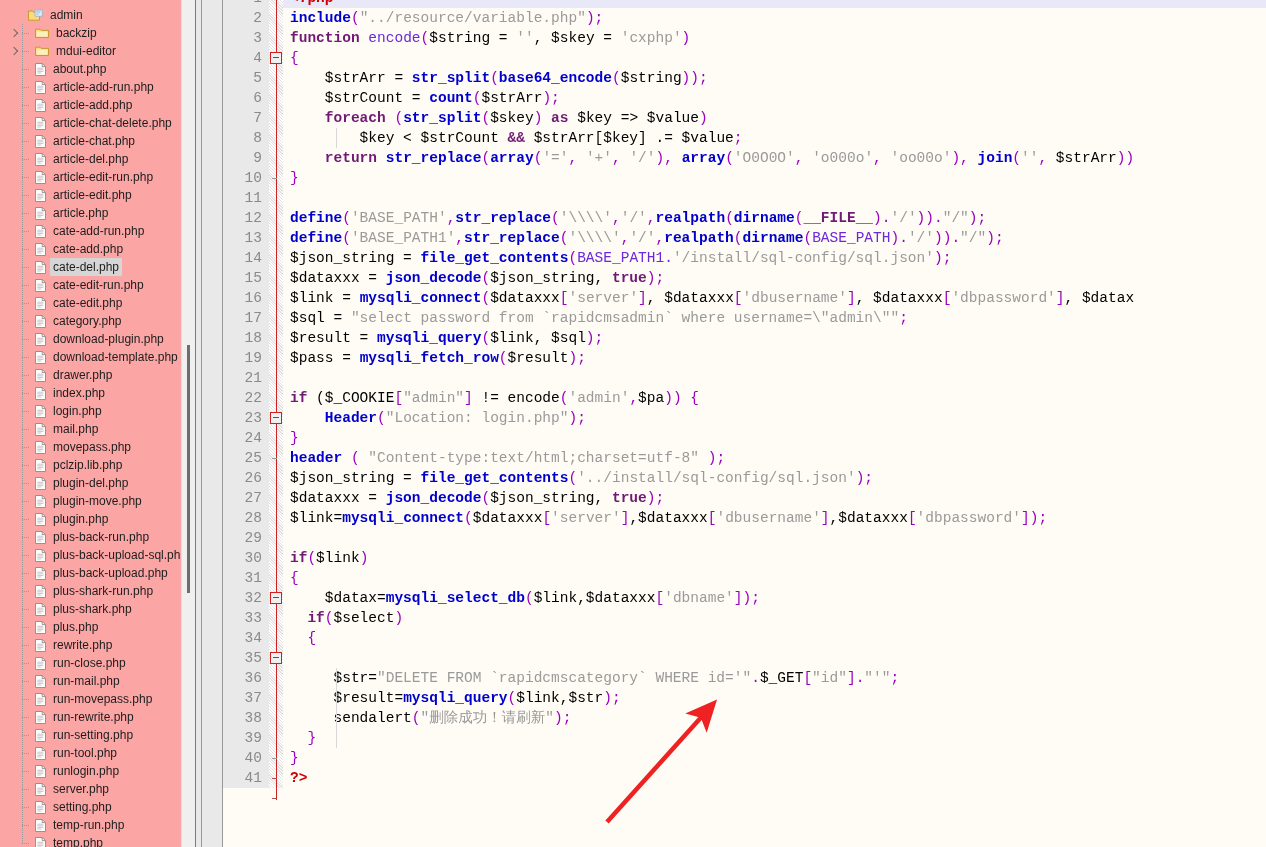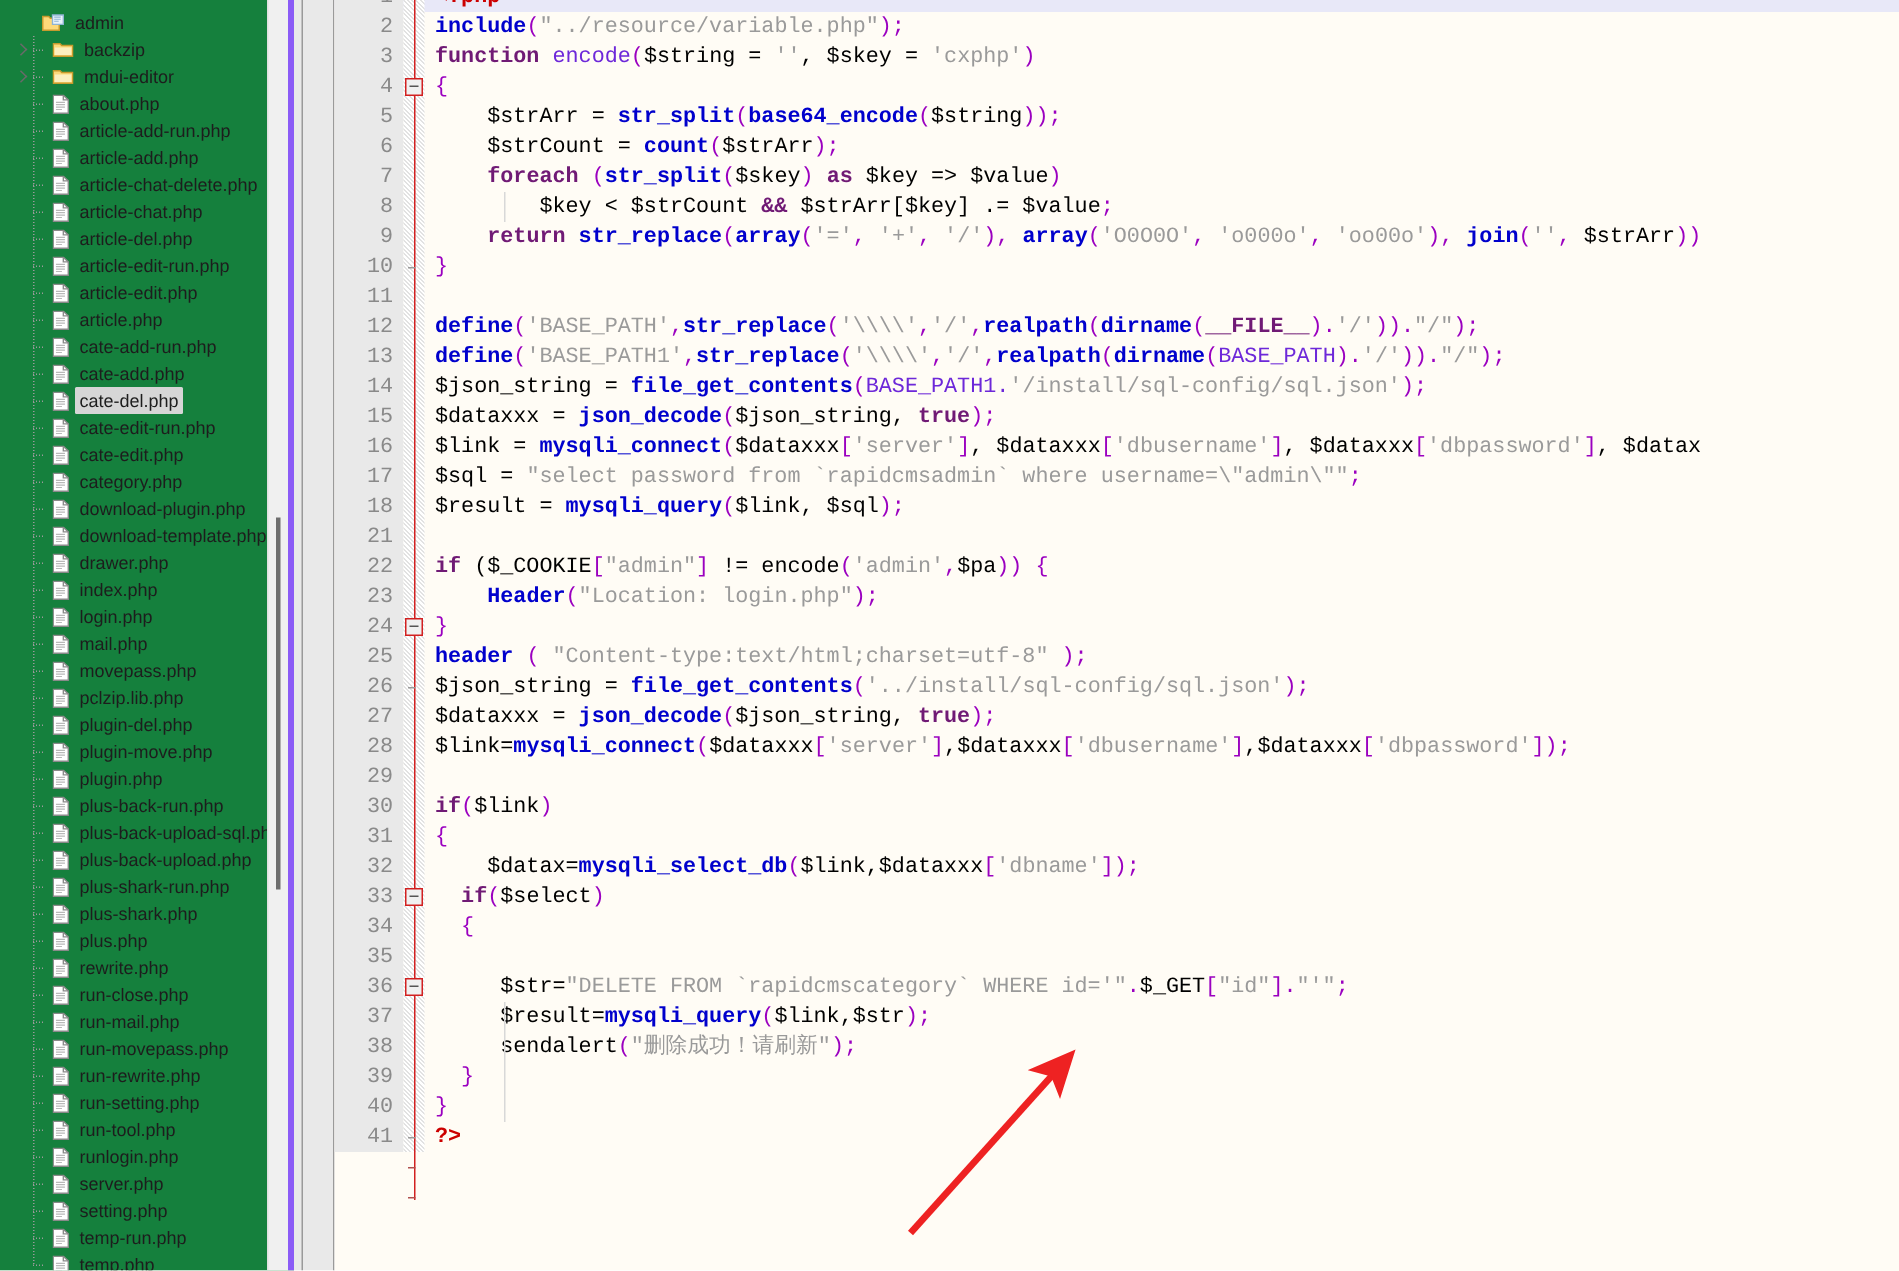--- a/index.html
+++ b/index.html
@@ -9,22 +9,22 @@
     overflow: hidden;
     background: #ffffff;
     font-family: "Liberation Sans", sans-serif;
   }
   #app { position: relative; width: 1266px; height: 847px; display: flex; overflow: hidden; }
 
   
   #sidebar {
     position: relative;
     width: 196px; height: 847px;
-    background: #15803d;
-    border-right: 4px solid #8b5cf6;
+    background: #fca5a5;
+    border-right: 1px solid #8b5cf6;
     overflow: hidden;
     flex: 0 0 196px;
   }
   #tree {
     position: absolute;
     top: 6px; left: 0; right: 0;
     padding: 0;
   }
   .node {
     position: relative;
@@ -754,20 +754,21 @@
         <div class="row"><span class="gutter-num">9</span><span class="gutter-fold"></span><span class="code"><span class="var">    </span><span class="kw">return</span><span class="var"> </span><span class="fn">str_replace</span><span class="pn">(</span><span class="fn">array</span><span class="pn">(</span><span class="str">'='</span><span class="pn">, </span><span class="str">'+'</span><span class="pn">, </span><span class="str">'/'</span><span class="pn">), </span><span class="fn">array</span><span class="pn">(</span><span class="str">'O0O0O'</span><span class="pn">, </span><span class="str">'o000o'</span><span class="pn">, </span><span class="str">'oo00o'</span><span class="pn">), </span><span class="fn">join</span><span class="pn">(</span><span class="str">''</span><span class="pn">, </span><span class="var">$strArr</span><span class="pn">))</span></span></div>
         <div class="row"><span class="gutter-num">10</span><span class="gutter-fold"></span><span class="code"><span class="pn">}</span></span></div>
         <div class="row"><span class="gutter-num">11</span><span class="gutter-fold"></span><span class="code"></span></div>
         <div class="row"><span class="gutter-num">12</span><span class="gutter-fold"></span><span class="code"><span class="fn">define</span><span class="pn">(</span><span class="str">'BASE_PATH'</span><span class="pn">,</span><span class="fn">str_replace</span><span class="pn">(</span><span class="str">'\\\\'</span><span class="pn">,</span><span class="str">'/'</span><span class="pn">,</span><span class="fn">realpath</span><span class="pn">(</span><span class="fn">dirname</span><span class="pn">(</span><span class="kw">__FILE__</span><span class="pn">).</span><span class="str">'/'</span><span class="pn">)).</span><span class="str">"/"</span><span class="pn">)</span><span class="pn">;</span></span></div>
         <div class="row"><span class="gutter-num">13</span><span class="gutter-fold"></span><span class="code"><span class="fn">define</span><span class="pn">(</span><span class="str">'BASE_PATH1'</span><span class="pn">,</span><span class="fn">str_replace</span><span class="pn">(</span><span class="str">'\\\\'</span><span class="pn">,</span><span class="str">'/'</span><span class="pn">,</span><span class="fn">realpath</span><span class="pn">(</span><span class="fn">dirname</span><span class="pn">(</span><span class="cn">BASE_PATH</span><span class="pn">).</span><span class="str">'/'</span><span class="pn">)).</span><span class="str">"/"</span><span class="pn">)</span><span class="pn">;</span></span></div>
         <div class="row"><span class="gutter-num">14</span><span class="gutter-fold"></span><span class="code"><span class="var">$json_string = </span><span class="fn">file_get_contents</span><span class="pn">(</span><span class="cn">BASE_PATH1.</span><span class="str">'/install/sql-config/sql.json'</span><span class="pn">)</span><span class="pn">;</span></span></div>
         <div class="row"><span class="gutter-num">15</span><span class="gutter-fold"></span><span class="code"><span class="var">$dataxxx = </span><span class="fn">json_decode</span><span class="pn">(</span><span class="var">$json_string, </span><span class="kw">true</span><span class="pn">)</span><span class="pn">;</span></span></div>
         <div class="row"><span class="gutter-num">16</span><span class="gutter-fold"></span><span class="code"><span class="var">$link = </span><span class="fn">mysqli_connect</span><span class="pn">(</span><span class="var">$dataxxx</span><span class="pn">[</span><span class="str">'server'</span><span class="pn">]</span><span class="var">, $dataxxx</span><span class="pn">[</span><span class="str">'dbusername'</span><span class="pn">]</span><span class="var">, $dataxxx</span><span class="pn">[</span><span class="str">'dbpassword'</span><span class="pn">]</span><span class="var">, $datax</span></span></div>
         <div class="row"><span class="gutter-num">17</span><span class="gutter-fold"></span><span class="code"><span class="var">$sql = </span><span class="str">"select password from `rapidcmsadmin` where username=\"admin\""</span><span class="pn">;</span></span></div>
         <div class="row"><span class="gutter-num">18</span><span class="gutter-fold"></span><span class="code"><span class="var">$result = </span><span class="fn">mysqli_query</span><span class="pn">(</span><span class="var">$link, $sql</span><span class="pn">)</span><span class="pn">;</span></span></div>
+        <div class="row"><span class="gutter-num">19</span><span class="gutter-fold"></span><span class="code"><span class="var">$pass = </span><span class="fn">mysqli_fetch_row</span><span class="pn">(</span><span class="var">$result</span><span class="pn">)</span><span class="pn">;</span></span></div>
         <div class="row"><span class="gutter-num">21</span><span class="gutter-fold"></span><span class="code"></span></div>
         <div class="row"><span class="gutter-num">22</span><span class="gutter-fold"></span><span class="code"><span class="kw">if</span><span class="var"> ($_COOKIE</span><span class="pn">[</span><span class="str">"admin"</span><span class="pn">]</span><span class="var"> != encode</span><span class="pn">(</span><span class="str">'admin'</span><span class="pn">,</span><span class="var">$pa</span><span class="pn">))</span><span class="pn"> {</span></span></div>
         <div class="row"><span class="gutter-num">23</span><span class="gutter-fold"></span><span class="code"><span class="var">    </span><span class="fn">Header</span><span class="pn">(</span><span class="str">"Location: login.php"</span><span class="pn">)</span><span class="pn">;</span></span></div>
         <div class="row"><span class="gutter-num">24</span><span class="gutter-fold"></span><span class="code"><span class="pn">}</span></span></div>
         <div class="row"><span class="gutter-num">25</span><span class="gutter-fold"></span><span class="code"><span class="fn">header</span><span class="pn"> ( </span><span class="str">"Content-type:text/html;charset=utf-8"</span><span class="pn"> )</span><span class="pn">;</span></span></div>
         <div class="row"><span class="gutter-num">26</span><span class="gutter-fold"></span><span class="code"><span class="var">$json_string = </span><span class="fn">file_get_contents</span><span class="pn">(</span><span class="str">'../install/sql-config/sql.json'</span><span class="pn">)</span><span class="pn">;</span></span></div>
         <div class="row"><span class="gutter-num">27</span><span class="gutter-fold"></span><span class="code"><span class="var">$dataxxx = </span><span class="fn">json_decode</span><span class="pn">(</span><span class="var">$json_string, </span><span class="kw">true</span><span class="pn">)</span><span class="pn">;</span></span></div>
         <div class="row"><span class="gutter-num">28</span><span class="gutter-fold"></span><span class="code"><span class="var">$link=</span><span class="fn">mysqli_connect</span><span class="pn">(</span><span class="var">$dataxxx</span><span class="pn">[</span><span class="str">'server'</span><span class="pn">]</span><span class="var">,$dataxxx</span><span class="pn">[</span><span class="str">'dbusername'</span><span class="pn">]</span><span class="var">,$dataxxx</span><span class="pn">[</span><span class="str">'dbpassword'</span><span class="pn">]</span><span class="pn">)</span><span class="pn">;</span></span></div>
         <div class="row"><span class="gutter-num">29</span><span class="gutter-fold"></span><span class="code"></span></div>
         <div class="row"><span class="gutter-num">30</span><span class="gutter-fold"></span><span class="code"><span class="kw">if</span><span class="pn">(</span><span class="var">$link</span><span class="pn">)</span></span></div>

